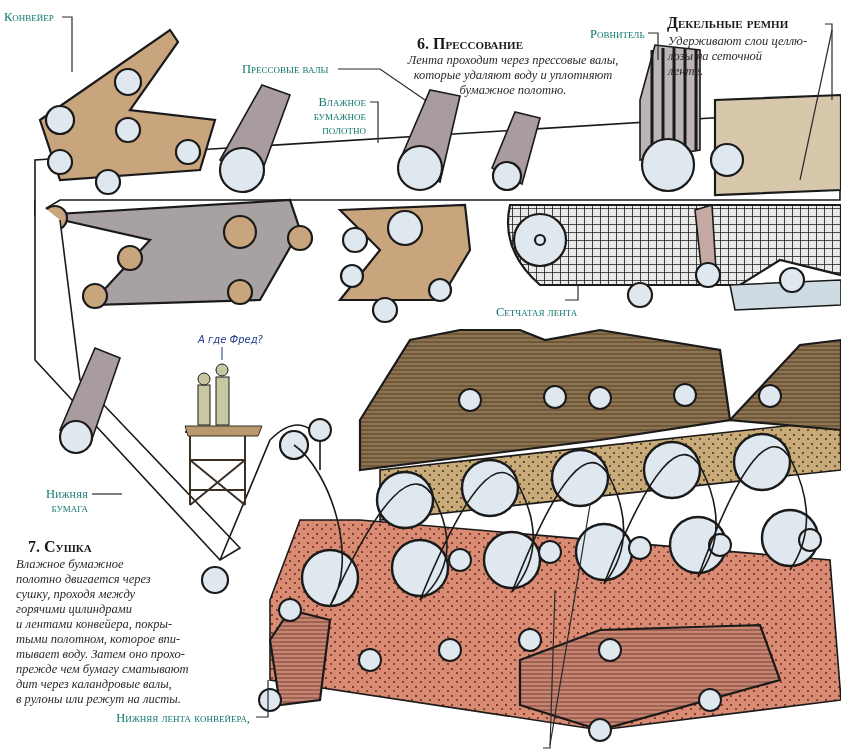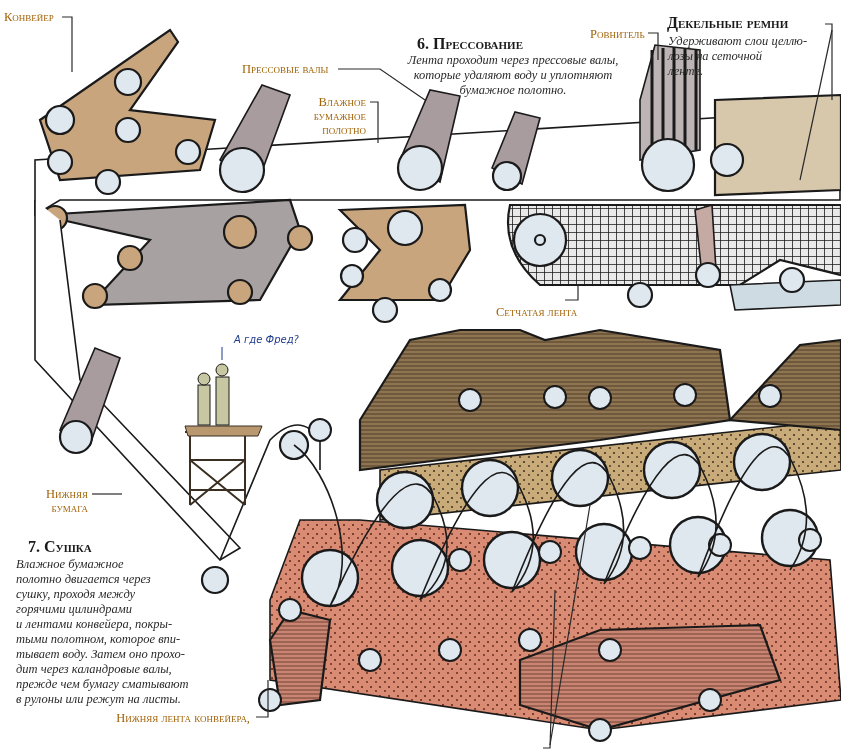--- a/index.html
+++ b/index.html
@@ -1,27 +1,27 @@
 <!DOCTYPE html>
 <html><head>
 <meta charset="utf-8">
 <style>
   html, body { margin:0; padding:0; background:#ffffff; }
   body { width:841px; height:756px; position:relative; overflow:hidden;
          font-family:"DejaVu Serif", "Liberation Serif", serif; color:#1a1a1a; }
   #art { position:absolute; left:0; top:0; width:841px; height:756px; }
   .lbl { position:absolute; font-family:"Liberation Serif", "DejaVu Serif", serif;
-         font-variant:small-caps; font-size:12.5px; line-height:14px; color:#a16207; white-space:nowrap; }
+         font-variant:small-caps; font-size:12.5px; line-height:14px; color:#0f766e; white-space:nowrap; }
   .lbl.r { text-align:right; }
   .head { position:absolute; font-family:"Liberation Serif", serif; font-weight:bold;
           font-size:16px; color:#1a1a1a; white-space:nowrap; font-variant:small-caps; }
   .body-it { position:absolute; font-family:"Liberation Serif", serif; font-style:italic;
              font-size:12.5px; line-height:15px; color:#2a2a2a; }
   .speech { position:absolute; font-family:"DejaVu Sans", sans-serif; font-style:italic;
-            font-size:10px; color:#1f3a8a; white-space:nowrap;margin-left:36px; }
+            font-size:10px; color:#1f3a8a; white-space:nowrap; }
   .ln { stroke:#2a2a2a; stroke-width:1.2; fill:none; }
   .o { stroke:#1a1a1a; stroke-width:2.2; }
   .o2 { stroke:#1a1a1a; stroke-width:1.6; }
 </style>
 </head>
 <body>
 
 <svg id="art" viewBox="0 0 841 756" xmlns="http://www.w3.org/2000/svg">
   <defs>
     <pattern id="mesh" width="8" height="8" patternUnits="userSpaceOnUse">
@@ -223,22 +223,22 @@
 
 <div class="head" style="left:16px;top:538px;margin-left:12px;">7. Сушка</div>
 <div class="body-it" style="left:16px;top:557px;width:200px;">
   <div>Влажное бумажное</div>
   <div>полотно двигается через</div>
   <div>сушку, проходя между</div>
   <div>горячими цилиндрами</div>
   <div>и лентами конвейера, покры-</div>
   <div>тыми полотном, которое впи-</div>
   <div>тывает воду. Затем оно прохо-</div>
+  <div>прежде чем бумагу сматывают</div>
   <div>дит через каландровые валы,</div>
-  <div>прежде чем бумагу сматывают</div>
   <div>в рулоны или режут на листы.</div>
 </div>
 
 <div class="lbl r" style="left:60px;top:711px;width:190px;">
   <div>Нижняя лента конвейера,</div>
 </div>
 
 <div class="lbl" style="left:432px;top:740px;margin-top:16px;">Горячие цилиндры</div>
 
 </body></html>

